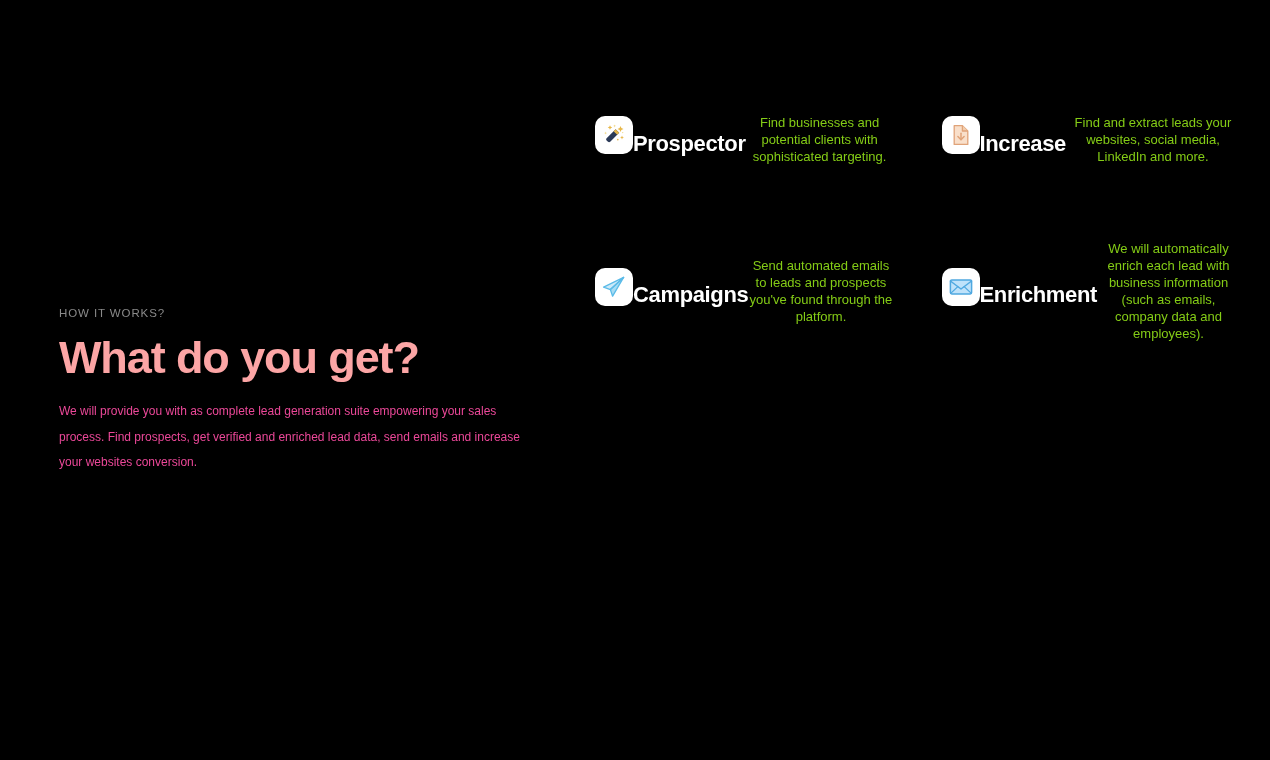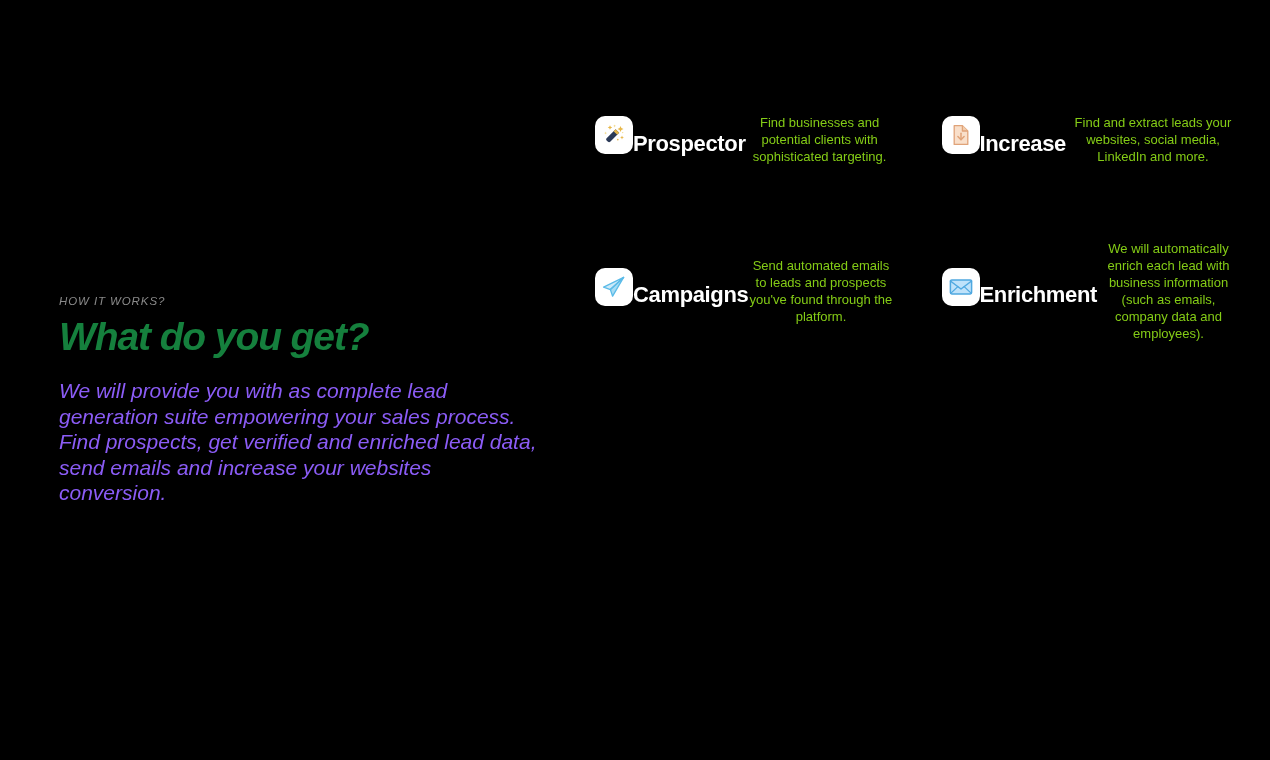--- a/index.html
+++ b/index.html
@@ -7,42 +7,42 @@
   html, body {
     width:1270px; height:760px;
     background:#000000;
     overflow:hidden;
     font-family:"Liberation Sans", sans-serif;
     -webkit-font-smoothing:antialiased;
   }
   .page { position:relative; width:1270px; height:760px; background:#000; }
 
   
-  .intro { position:absolute; left:59px; top:292px; width:500px;font-style:italic; }
+  .intro { position:absolute; left:59px; top:304px; width:500px; }
   .eyebrow {
     font-size:11.5px;
     letter-spacing:0.9px;
     color:#8a8a8a;
     text-transform:uppercase;
     line-height:18px;
     font-weight:400;
   }
   .headline {
-    margin-top:2px;
-    font-size:39px;
+    margin-top:11px;
+    font-size:45px;
     line-height:50px;
     font-weight:700;
-    color:#15803d;
+    color:#fca5a5;
     letter-spacing:-1.1px;
   }
   .intro-body {
     margin-top:16px;
-    font-size:21px;
+    font-size:12px;
     line-height:25.5px;
-    color:#8b5cf6;
+    color:#ec4899;
     font-weight:400;
     width:480px;
   }
 
   
   .grid {
     position:absolute;
     left:595px; top:105px;
     width:645px;
     display:grid;

